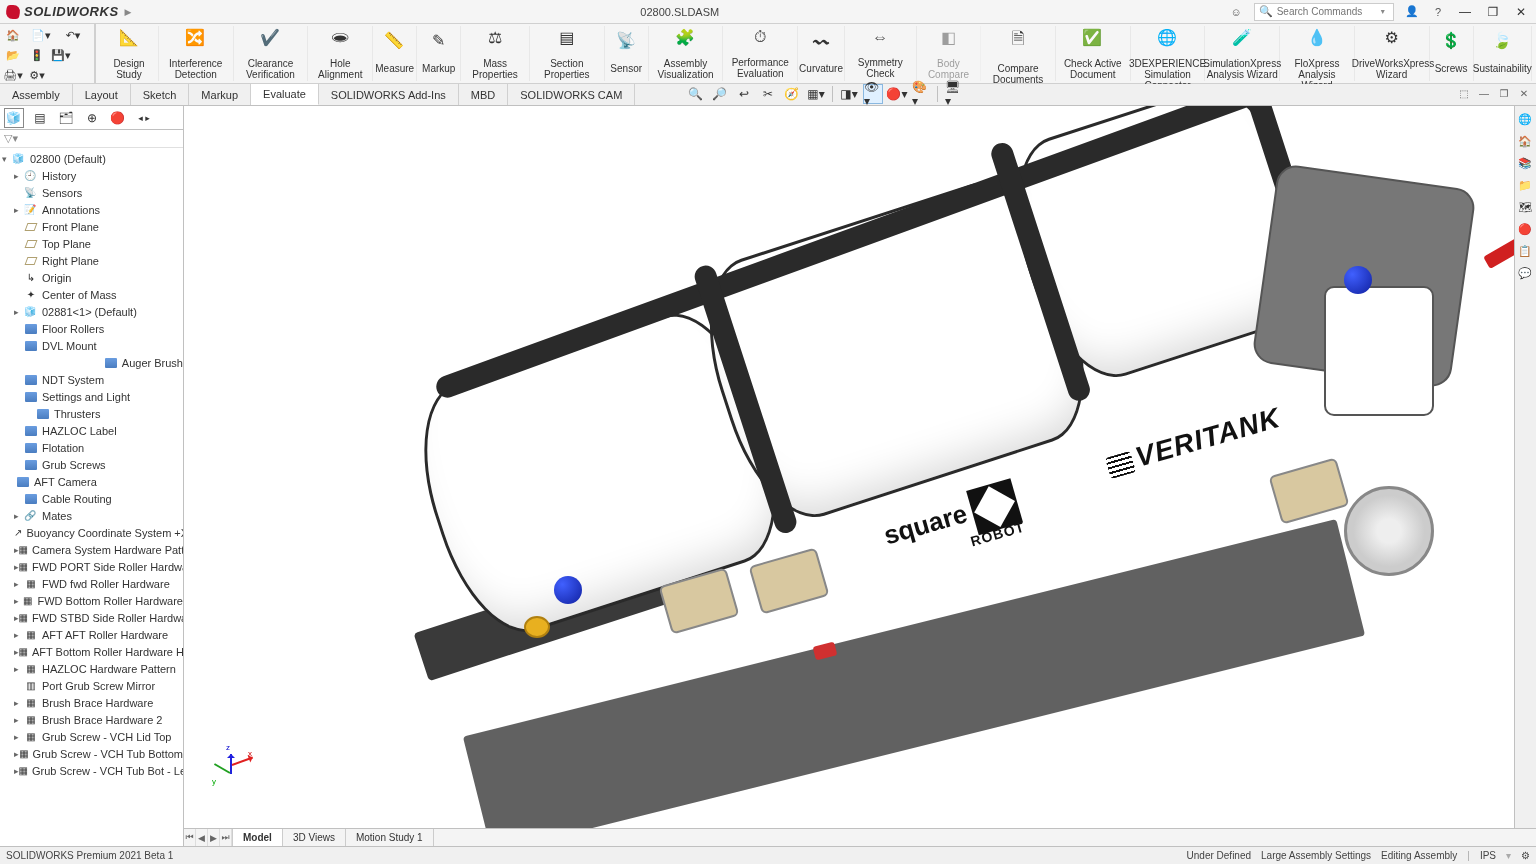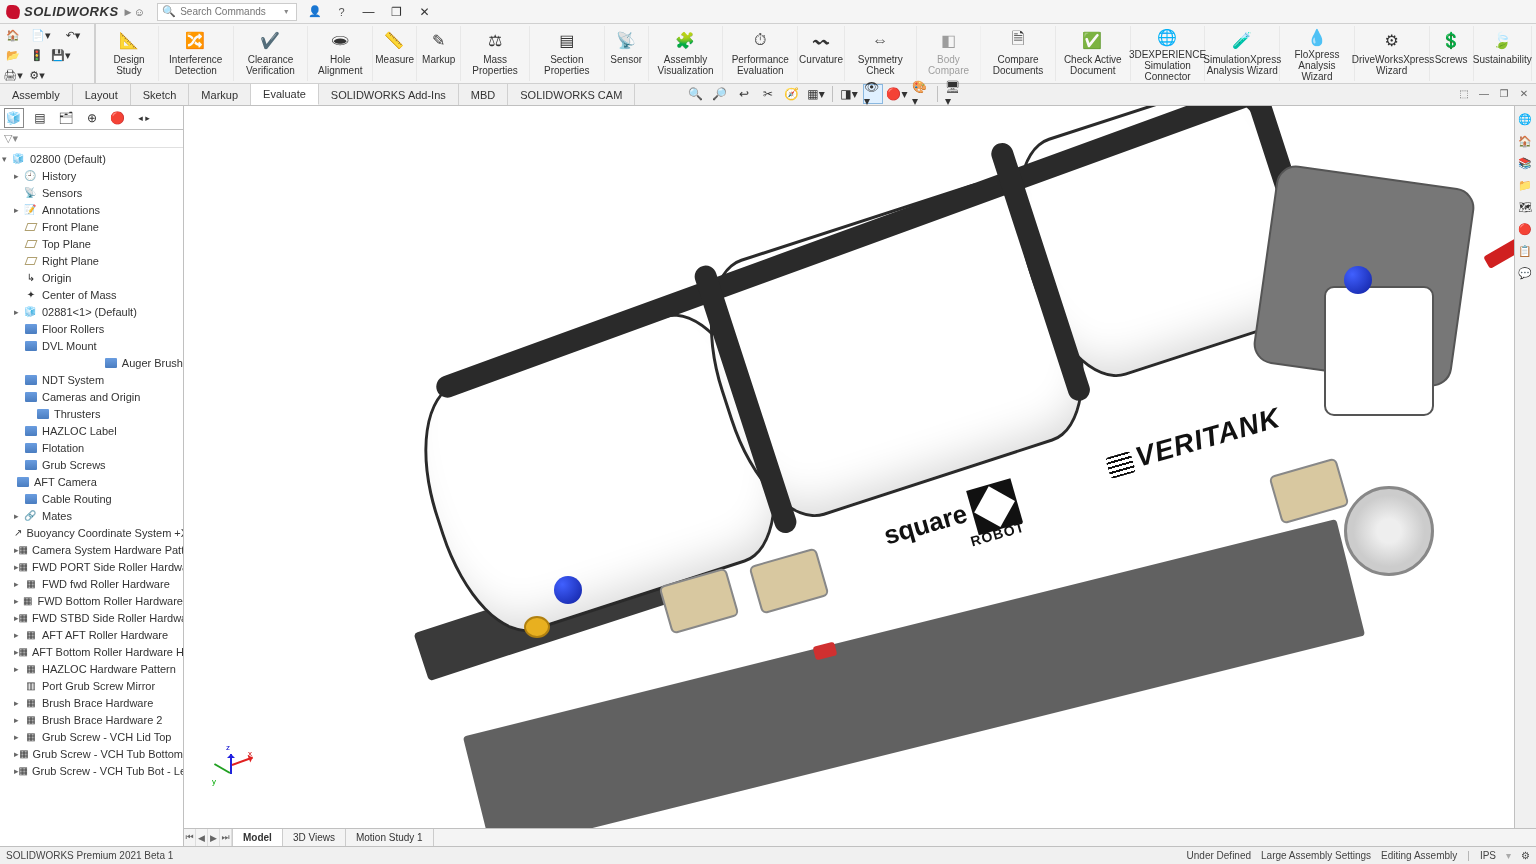--- a/index.html
+++ b/index.html
@@ -22,21 +22,21 @@
 
 .qat { height: 60px; background: #f5f5f5; border-bottom: 1px solid #d0d0d0; display: flex; }
 .qat-left { width: 96px; display: flex; flex-wrap: wrap; align-content: flex-start; padding: 2px; gap: 2px; border-right: 2px solid #d0d0d0; }
 .qat-btn { width: 22px; height: 18px; display: flex; align-items: center; justify-content: center; cursor: pointer; font-size: 11px; }
 .qat-btn.wdd { width: 30px; }
 
 
 .ribbon { flex: 1; display: flex; padding: 2px 4px; gap: 0; }
 .ribbon-item { display: flex; flex-direction: column; align-items: center; justify-content: flex-start; padding: 2px 6px; border-right: 1px solid #e8e8e8; cursor: pointer; min-width: 44px; }
 .ribbon-item .ri-icon { width: 24px; height: 24px; display: flex; align-items: center; justify-content: center; font-size: 16px; margin-bottom: 2px; }
-.ribbon-item .ri-label { font-size: 10px; text-align: center; line-height: 11px; max-width: 80px; }
+.ribbon-item .ri-label { font-size: 10px; text-align: center; line-height: 11px; max-width: 80px; margin-top: 9px; }
 .ribbon-item.disabled { opacity: 0.45; }
 
 
 .tabstrip { height: 22px; background: #f0f0f0; border-bottom: 1px solid #c0c0c0; display: flex; align-items: stretch; position: relative; }
 .tabstrip .tab { padding: 3px 12px; font-size: 11px; border-right: 1px solid #d0d0d0; cursor: pointer; display: flex; align-items: center; }
 .tabstrip .tab.active { background: #fff; border-bottom: 1px solid #fff; font-weight: 500; }
 .view-toolbar { position: absolute; left: 680px; top: -1px; height: 22px; display: flex; align-items: center; gap: 4px; padding: 0 6px; }
 .vt-icon { width: 20px; height: 20px; display: flex; align-items: center; justify-content: center; cursor: pointer; font-size: 12px; border: 1px solid transparent; }
 .vt-icon.active { background: #e0f0ff; border: 1px solid #8ab8e0; }
 .vt-sep { width: 1px; height: 16px; background: #c0c0c0; margin: 0 2px; }
@@ -128,20 +128,21 @@
 </style>
 </head>
 <body>
 
 <div class="titlebar">
   <div class="logo">
     <div class="logo-swirl"></div>
     <span class="logo-text">SOLIDWORKS</span>
   </div>
   <span class="chev-r">▶</span>
+  <div class="doc-title">02800.SLDASM</div>
   <div class="right-controls">
     <span class="icon">☺</span>
     <div class="searchcmd">
       <span>🔍</span>
       <input placeholder="Search Commands" style="">
       <span style="font-size:8px;color:#888">▾</span>
     </div>
     <span class="icon">👤</span>
     <span class="icon">?</span>
     <span class="winbtn">—</span>
@@ -402,21 +403,21 @@
             <span class="ti-icon">
               <div class="folder-icon"></div>
             </span>
             <span class="ti-label">NDT System</span>
           </div>
           <div class="tree-item" style="padding-left: 14px;">
             <span class="expander"></span>
             <span class="ti-icon">
               <div class="folder-icon"></div>
             </span>
-            <span class="ti-label">Cameras and Origin</span>
+            <span class="ti-label">Settings and Light</span>
           </div>
           <div class="tree-item" style="padding-left: 26px;">
             <span class="expander"></span>
             <span class="ti-icon">
               <div class="folder-icon"></div>
             </span>
             <span class="ti-label">Thrusters</span>
           </div>
           <div class="tree-item" style="padding-left: 14px;">
             <span class="expander"></span>

